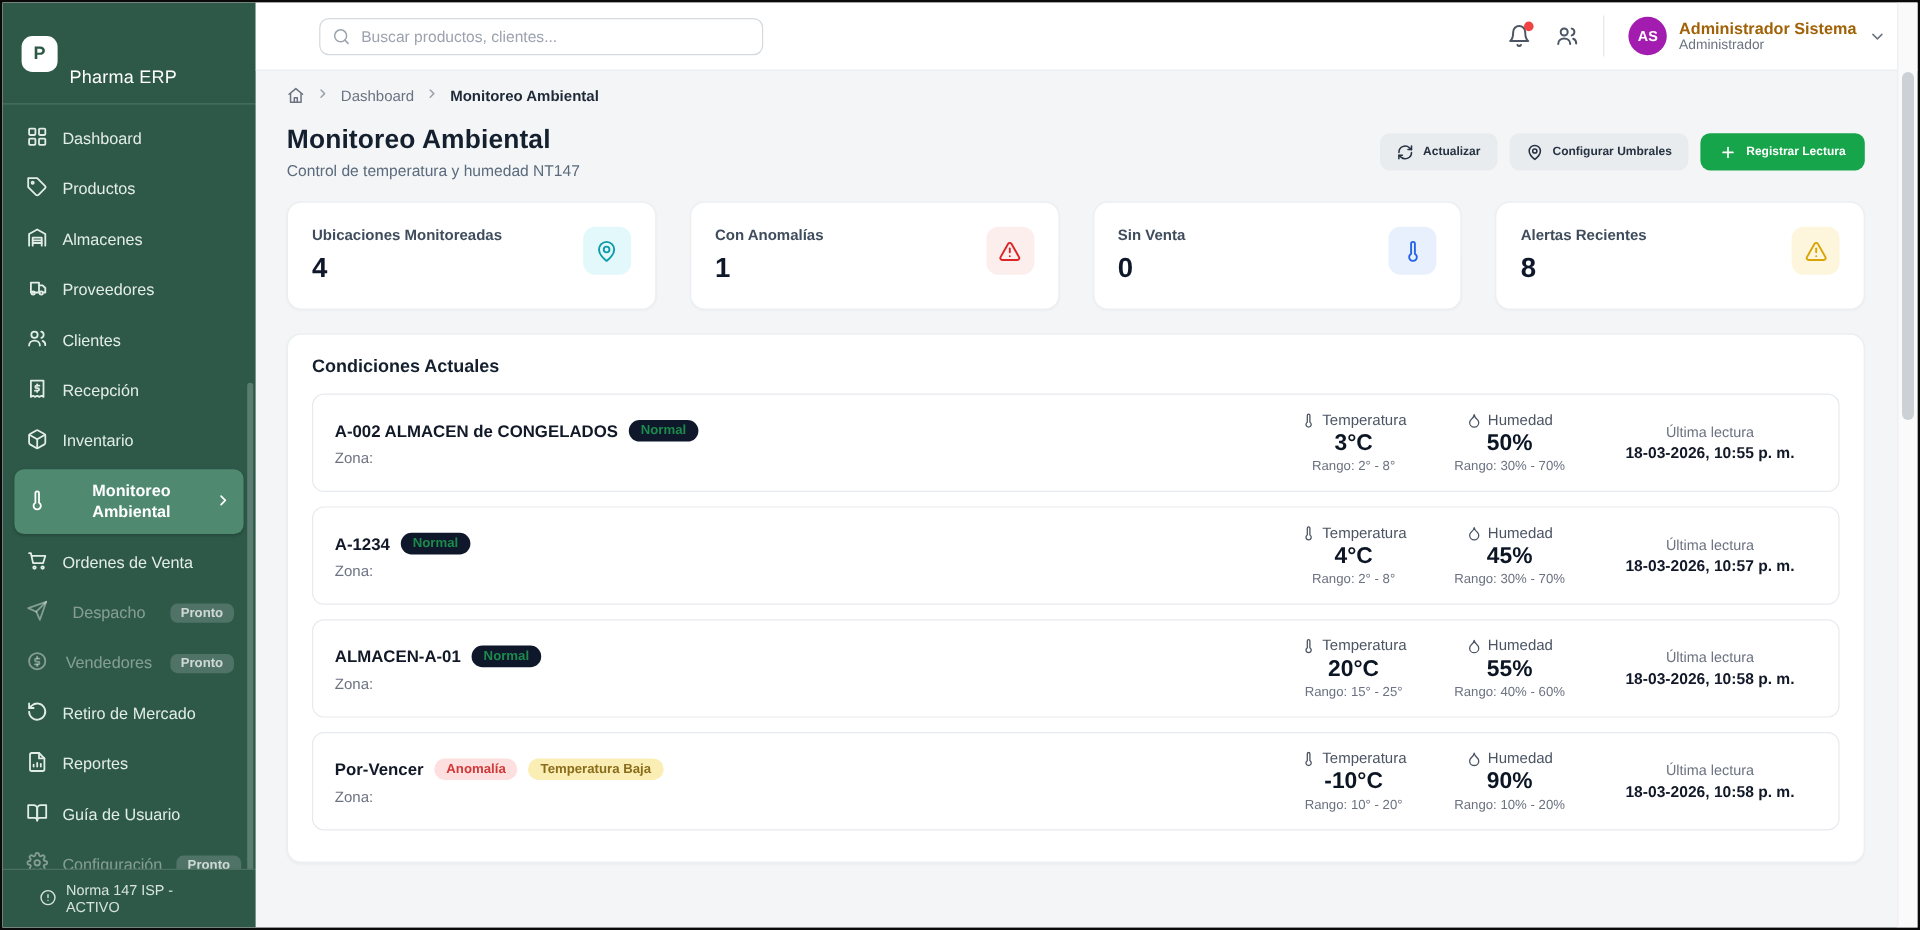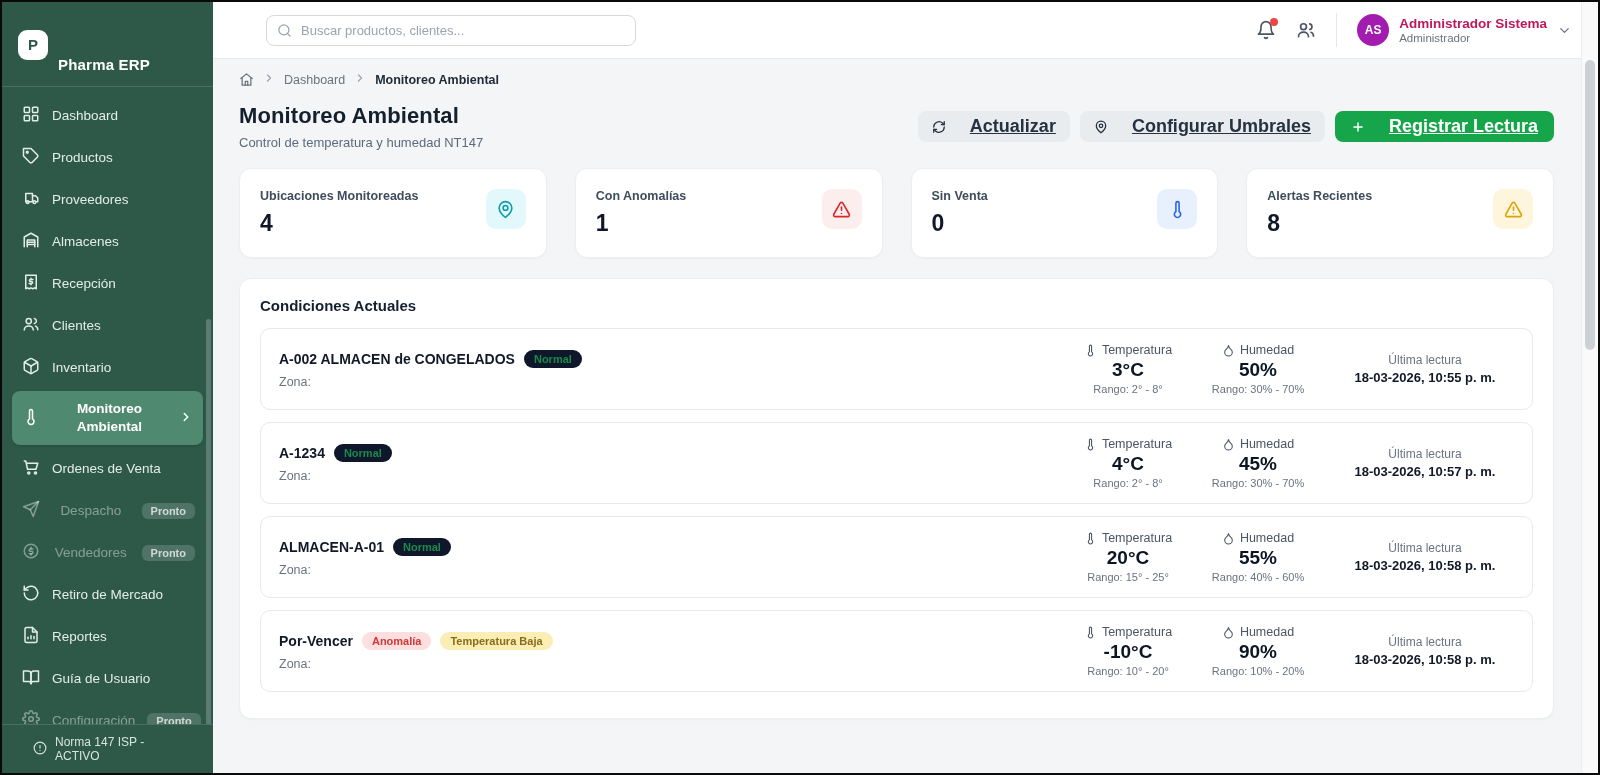--- a/index.html
+++ b/index.html
@@ -28,21 +28,21 @@
   .logo-row {
     display:flex; align-items:center; gap:10px;
     padding:14px 16px 13px 16px;
     border-bottom:1px solid rgba(255,255,255,0.14);
   }
   .logo-box {
     width:30px; height:30px; background:#ffffff; border-radius:9px;
     display:flex; align-items:center; justify-content:center;
     color:#2e5949; font-weight:bold; font-size:15px;
   }
-  .logo-text { font-size:15px; font-weight:bold; color:#ffffff; letter-spacing:.2px;margin-top:40px; }
+  .logo-text { font-size:15px; font-weight:normal; color:#ffffff; letter-spacing:.2px;margin-top:40px; }
 
   .nav { flex:1; padding:10px 10px 0 10px; overflow:hidden; position:relative; }
   .nav-item {
     display:flex; align-items:center; gap:12px;
     padding:8px 8px 8px 10px;
     margin-bottom:5px;
     border-radius:8px;
     font-size:13.5px;
     color:#e3ede8;
     cursor:pointer;
@@ -106,48 +106,47 @@
     background:#ef4444; border-radius:50%;
   }
   .topbar-divider { width:1px; height:34px; background:#e5e7eb; }
   .user-chip { display:flex; align-items:center; gap:10px; cursor:pointer; }
   .avatar {
     width:32px; height:32px; border-radius:50%;
     background:#a21caf; color:#fff;
     font-size:12px; font-weight:bold;
     display:flex; align-items:center; justify-content:center;
   }
-  .user-name { font-size:13.5px; font-weight:bold; color:#be185d; line-height:1.2; }
+  .user-name { font-size:13.5px; font-weight:bold; color:#a16207; line-height:1.2; }
   .user-role { font-size:11.5px; color:#6b7280; }
   .user-chip > svg { width:15px; height:15px; color:#6b7280; }
 
   .content { flex:1; padding:0 44px 0 26px; overflow:hidden; }
 
   .breadcrumb {
     display:flex; align-items:center; gap:9px;
     padding:13px 0 10px 0;
     font-size:12.5px; color:#6b7280;
   }
   .breadcrumb svg { width:15px; height:15px; color:#6b7280; }
   .breadcrumb .sep svg { width:12px; height:12px; color:#9ca3af; }
   .crumb { cursor:pointer; }
   .crumb.current { color:#1f2937; font-weight:bold; }
 
   .page-header { display:flex; align-items:flex-start; justify-content:space-between; margin-top:6px; }
   .page-title { font-size:22px; font-weight:bold; color:#14202e; letter-spacing:.1px; }
   .page-subtitle { font-size:13px; color:#5b6b7c; margin-top:6px; }
   .actions { display:flex; gap:10px; margin-top:8px; }
   .btn {
-    display:flex; align-items:center; gap:24px;
+    display:flex; align-items:center; gap:8px;
     height:31px; padding:0 14px;
     border:none; border-radius:8px;
-    font-size:18px; font-weight:bold;
+    font-size:10px; font-weight:bold;
     font-family:"Liberation Sans", sans-serif;
     cursor:pointer;
-    text-decoration:underline;
   }
   .btn svg { width:14px; height:14px; }
   .btn.gray { background:#e9ecef; color:#263241; }
   .btn.green { background:#17a54b; color:#ffffff; padding:0 16px; }
 
   .stats { display:grid; grid-template-columns:repeat(4,1fr); gap:28px; margin-top:18px; }
   .stat-card {
     background:#fff; border:1px solid #eceff2; border-radius:12px;
     padding:16px 20px; height:90px;
     display:flex; justify-content:space-between;
@@ -234,52 +233,52 @@
       </div>
       <div class="nav-item">
         <span><svg viewBox="0 0 24 24" fill="none" stroke="currentColor" stroke-width="2" stroke-linecap="round" stroke-linejoin="round">
               <path d="M20.59 13.41l-7.17 7.17a2 2 0 0 1-2.83 0L2 12V2h10l8.59 8.59a2 2 0 0 1 0 2.82z"></path>
               <circle cx="7" cy="7" r="1.2"></circle>
             </svg></span>
         <span class="nav-label">Productos</span>
       </div>
       <div class="nav-item">
         <span><svg viewBox="0 0 24 24" fill="none" stroke="currentColor" stroke-width="2" stroke-linecap="round" stroke-linejoin="round">
+              <path d="M3 21V8l9-5 9 5v13"></path>
+              <path d="M7 21v-9h10v9"></path>
+              <path d="M7 15h10"></path>
+              <path d="M7 18h10"></path>
+            </svg></span>
+        <span class="nav-label">Almacenes</span>
+      </div>
+      <div class="nav-item">
+        <span><svg viewBox="0 0 24 24" fill="none" stroke="currentColor" stroke-width="2" stroke-linecap="round" stroke-linejoin="round">
               <path d="M14 17h-9V6h9z"></path>
               <path d="M14 9h4l3 3v5h-2"></path>
               <circle cx="7.5" cy="17.5" r="1.8"></circle>
               <circle cx="16.5" cy="17.5" r="1.8"></circle>
             </svg></span>
         <span class="nav-label">Proveedores</span>
       </div>
       <div class="nav-item">
         <span><svg viewBox="0 0 24 24" fill="none" stroke="currentColor" stroke-width="2" stroke-linecap="round" stroke-linejoin="round">
-              <path d="M3 21V8l9-5 9 5v13"></path>
-              <path d="M7 21v-9h10v9"></path>
-              <path d="M7 15h10"></path>
-              <path d="M7 18h10"></path>
-            </svg></span>
-        <span class="nav-label">Almacenes</span>
-      </div>
-      <div class="nav-item">
-        <span><svg viewBox="0 0 24 24" fill="none" stroke="currentColor" stroke-width="2" stroke-linecap="round" stroke-linejoin="round">
-              <path d="M5 3h14v18l-2.3-1.2L14.3 21l-2.3-1.2L9.7 21l-2.4-1.2L5 21z"></path>
-              <path d="M14.5 8.5h-3.2a1.4 1.4 0 0 0 0 2.8h1.4a1.4 1.4 0 0 1 0 2.8H9.5"></path>
-              <path d="M12 7v1.5M12 14.1v1.4"></path>
-            </svg></span>
-        <span class="nav-label">Recepción</span>
-      </div>
-      <div class="nav-item">
-        <span><svg viewBox="0 0 24 24" fill="none" stroke="currentColor" stroke-width="2" stroke-linecap="round" stroke-linejoin="round">
               <circle cx="9" cy="8" r="3.5"></circle>
               <path d="M3 20c0-3.3 2.7-5.5 6-5.5s6 2.2 6 5.5"></path>
               <path d="M16.5 4.6a3.5 3.5 0 0 1 0 6.8"></path>
               <path d="M18 14.8c2 .7 3 2.4 3 4.7"></path>
             </svg></span>
         <span class="nav-label">Clientes</span>
+      </div>
+      <div class="nav-item">
+        <span><svg viewBox="0 0 24 24" fill="none" stroke="currentColor" stroke-width="2" stroke-linecap="round" stroke-linejoin="round">
+              <path d="M5 3h14v18l-2.3-1.2L14.3 21l-2.3-1.2L9.7 21l-2.4-1.2L5 21z"></path>
+              <path d="M14.5 8.5h-3.2a1.4 1.4 0 0 0 0 2.8h1.4a1.4 1.4 0 0 1 0 2.8H9.5"></path>
+              <path d="M12 7v1.5M12 14.1v1.4"></path>
+            </svg></span>
+        <span class="nav-label">Recepción</span>
       </div>
       <div class="nav-item">
         <span><svg viewBox="0 0 24 24" fill="none" stroke="currentColor" stroke-width="2" stroke-linecap="round" stroke-linejoin="round">
               <path d="M21 8a2 2 0 0 0-1-1.73l-7-4a2 2 0 0 0-2 0l-7 4A2 2 0 0 0 3 8v8a2 2 0 0 0 1 1.73l7 4a2 2 0 0 0 2 0l7-4A2 2 0 0 0 21 16Z"></path>
               <path d="M3.3 7 12 12l8.7-5"></path>
               <path d="M12 22V12"></path>
             </svg></span>
         <span class="nav-label">Inventario</span>
       </div>
       <div class="nav-item active">

